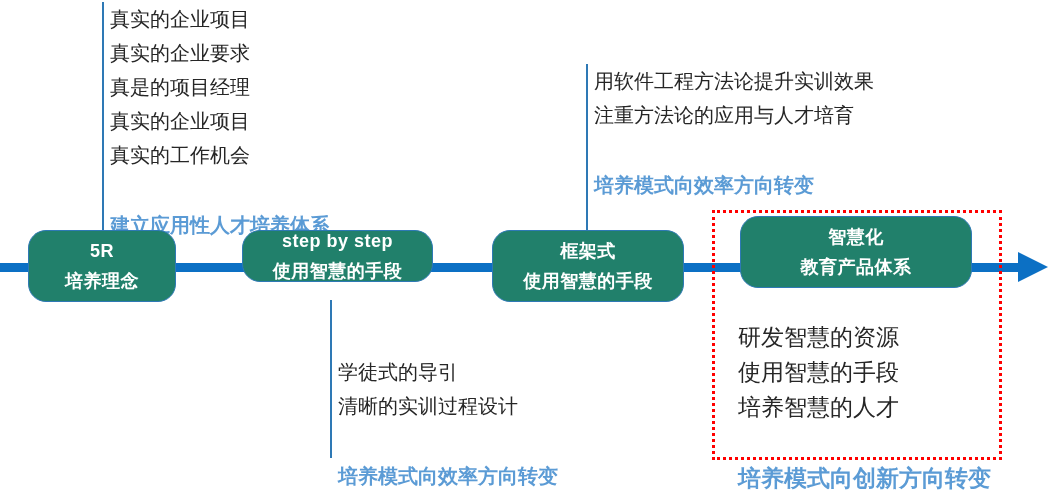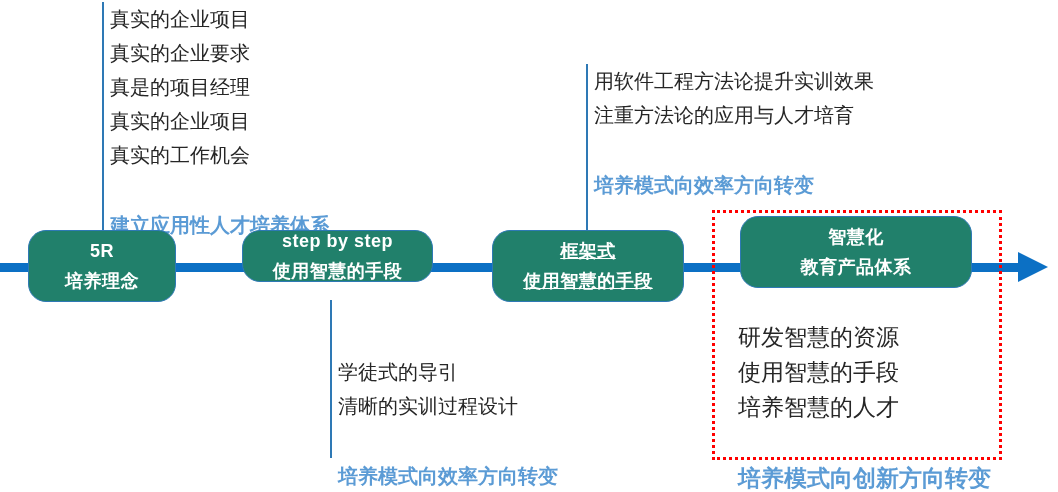--- a/index.html
+++ b/index.html
@@ -58,21 +58,21 @@
     font-weight: bold;
     font-size: 18px;
     line-height: 28px;
     white-space: nowrap;
     letter-spacing: 0.5px;
   }
   .stage .l1 { margin-bottom: 2px; }
 
   #stage-0 { left: 28px;  top: 230px; width: 148px; height: 72px; }
   #stage-1 { left: 242px; top: 230px; width: 191px; height: 52px; }
-  #stage-2 { left: 492px; top: 230px; width: 192px; height: 72px; text-decoration: underline; }
+  #stage-2 { left: 492px; top: 230px; width: 192px; height: 72px; }
   #stage-3 { left: 740px; top: 216px; width: 232px; height: 72px; }
 
   
   .stem {
     position: absolute;
     width: 2px;
     background: #2E79B5;
     z-index: 1;
   }
   #stem-0 { left: 102px; top: 2px;   height: 232px; }

